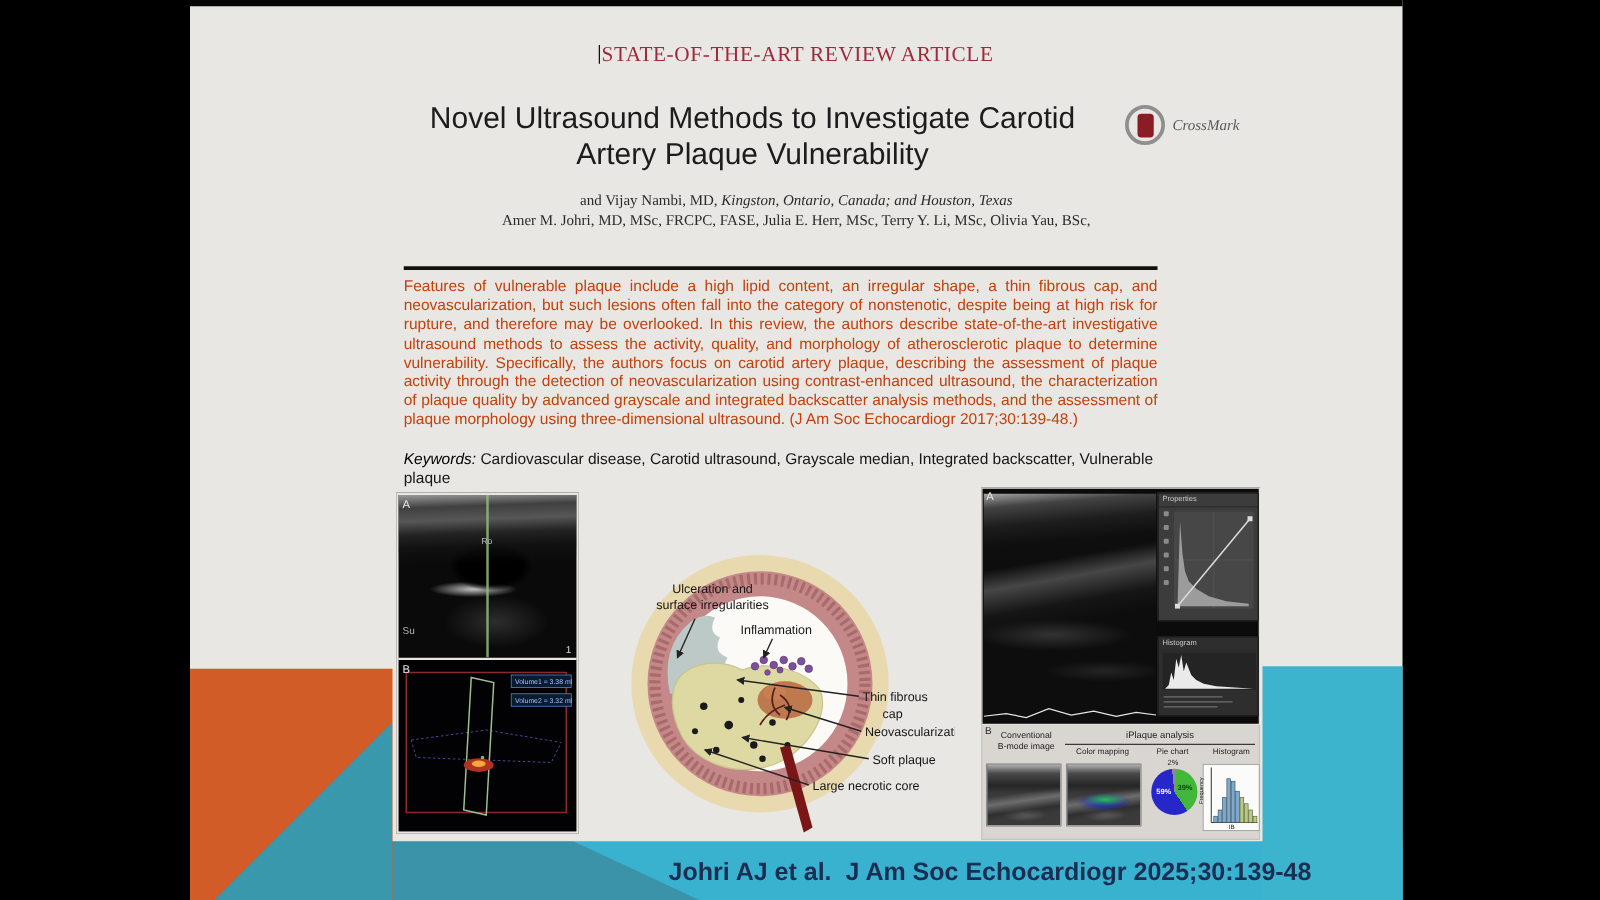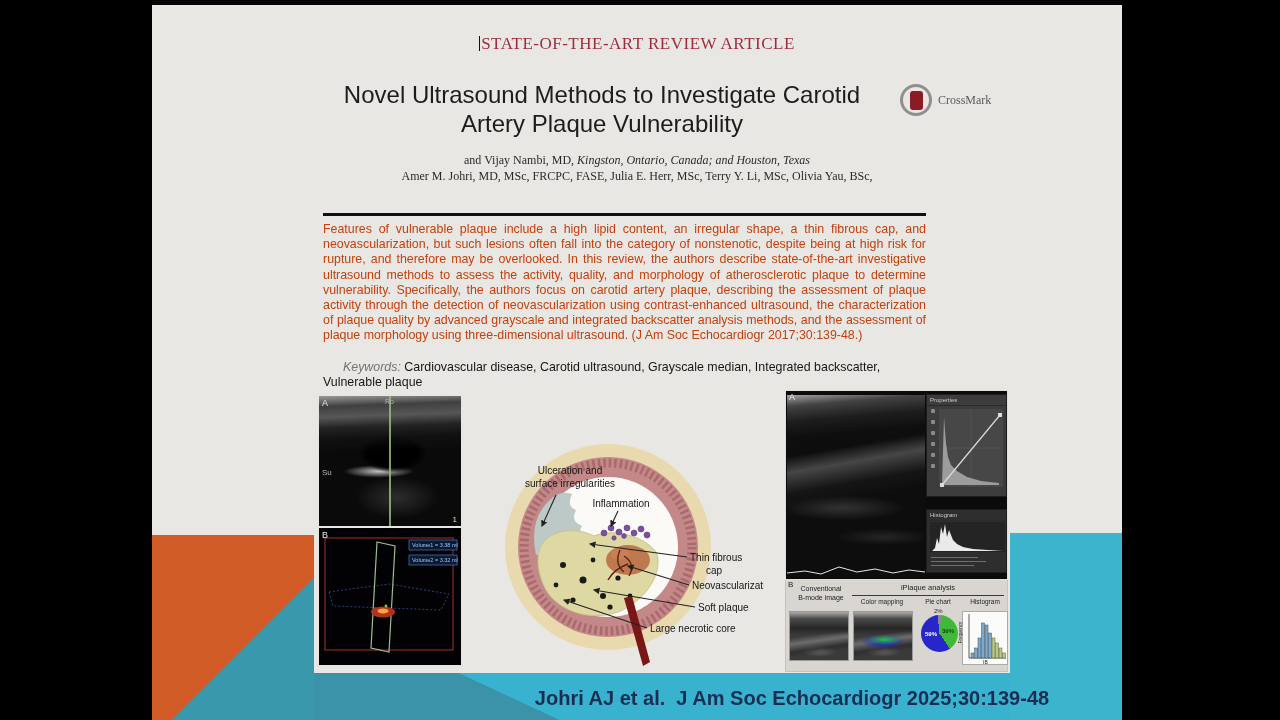--- a/index.html
+++ b/index.html
@@ -21,44 +21,44 @@
   
   .category { position:absolute; left:0; top:34px; width:970px; text-align:center;
       font-family:"Liberation Serif", serif; font-size:17px; letter-spacing:.5px; color:#9e2b3c; }
   .cursor { display:inline-block; width:1px; height:15px; background:#111; vertical-align:-2px; margin-right:1px; }
   .title { position:absolute; left:145px; top:80px; width:610px; text-align:center;
       font-size:24px; line-height:29px; color:#1c1c1c; }
   .crossmark { position:absolute; left:748px; top:84px; display:flex; align-items:center; gap:6px; }
   .cm-circle { width:32px; height:32px; border-radius:50%; background:#e9e7e3; border:3px solid #8f8f8f;
       display:flex; align-items:center; justify-content:center; }
   .cm-rect { width:13px; height:19px; background:#8c1c24; border-radius:3px; }
-  .cm-label { font-family:"Liberation Serif", serif; font-size:12px; color:#5a5a5a; }
+  .cm-label { font-family:"Liberation Serif", serif; font-size:12px; color:#5a5a5a;font-style:italic; }
   .authors { position:absolute; left:130px; top:152px; width:710px; text-align:center;
       font-family:"Liberation Serif", serif; font-size:12px; line-height:16px; color:#2a2a2a; }
   .authors .ital { font-style:italic; }
   .rule { position:absolute; left:171px; top:213px; width:603px; height:3px; background:#101010; }
   .abstract { position:absolute; left:171px; top:222px; width:603px; font-size:12.4px; line-height:15.2px;
       text-align:justify; color:#c2410c; }
   .keywords { position:absolute; left:171px; top:360px; width:603px; font-size:12.4px; line-height:15.2px; color:#161616; }
-  .keywords .kw-label { color:#737373; font-style:italic;margin-left:20px; }
+  .keywords .kw-label { color:#000000; font-style:italic; }
 
   
   .fig-left { position:absolute; left:165px; top:394px; width:146px; height:273px;
       background:#050505; border:2px solid #e9e6e1; }
   .fl-a { position:relative; width:142px; height:130px; overflow:hidden; background-color:#0a0a0a;
       background-image:
         linear-gradient(178deg, rgba(170,170,170,.9) 0%, rgba(100,100,100,.6) 8%, rgba(150,150,150,.55) 16%, rgba(60,60,60,.5) 24%, rgba(20,20,20,.7) 32%, rgba(0,0,0,0) 42%),
         radial-gradient(46px 26px at 52% 44%, #000 55%, rgba(0,0,0,0) 74%),
         radial-gradient(50px 9px at 42% 58%, rgba(225,225,225,.85), rgba(0,0,0,0) 70%),
         radial-gradient(60px 30px at 55% 78%, rgba(110,110,110,.35), rgba(0,0,0,0) 70%); }
   .fl-divider { width:142px; height:2px; background:#e9e6e1; }
   .fl-b { position:relative; width:142px; height:137px; background:#020204; overflow:hidden; }
   .fl-greenline { position:absolute; left:49%; top:0; bottom:0; width:2px; background:rgba(150,185,130,.85); }
   .us-label { position:absolute; color:#e8e8e8; font-size:9px; }
-  .us-label-sm { position:absolute; color:#b5b5b5; font-size:7px; }
+  .us-label-sm { position:absolute; color:#b5b5b5; font-size:7px;margin-top:32px; }
 
   
   .diagram { position:absolute; left:326px; top:400px; width:286px; height:272px; }
   .diagram text { font-family:"Liberation Sans", sans-serif; font-size:10px; fill:#161616; }
 
   
   .fig-right { position:absolute; left:633px; top:390px; width:223px; height:282px; }
   .fr-a { position:relative; width:223px; height:190px; background:#0b0b0b; border:1px solid #e2dfda; }
   .fr-us { position:absolute; left:1px; top:4px; width:138px; height:182px; background-color:#0d0d0d;
       background-image:

